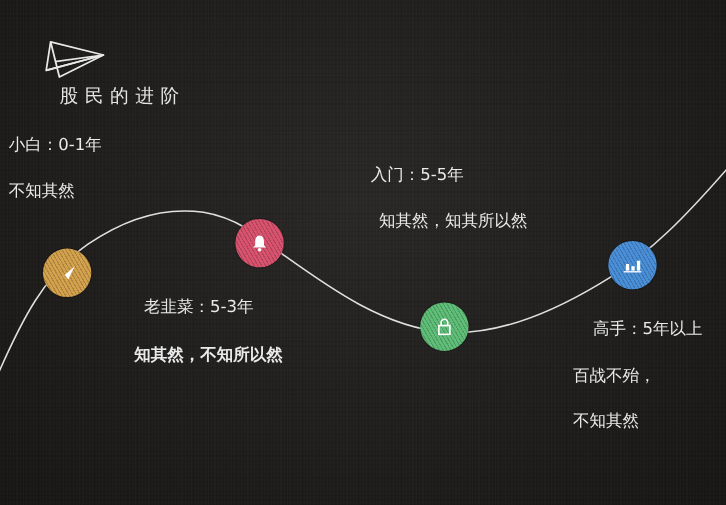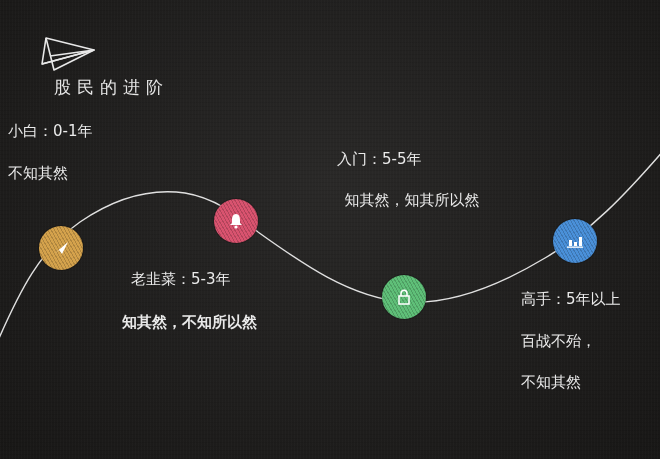--- a/index.html
+++ b/index.html
@@ -82,15 +82,15 @@
 </div>
 
 <div class="node" style="left:553px; top:219px; background:#4a90d9;">
   <svg width="18" height="14" viewBox="0 0 18 14">
     <rect x="3" y="6" width="3" height="6" fill="#ffffff"></rect>
     <rect x="8" y="8" width="3" height="4" fill="#ffffff"></rect>
     <rect x="13" y="3" width="3" height="9" fill="#ffffff"></rect>
     <rect x="1" y="12.5" width="16" height="1.3" fill="#ffffff"></rect>
   </svg>
 </div>
-<div class="label" style="left:521px; top:290px;">高手：5年以上</div>
+<div class="label" style="left:539px; top:290px;">高手：5年以上</div>
 <div class="desc" style="left:521px; top:331px;">百战不殆，</div>
 <div class="desc" style="left:521px; top:372px;">不知其然</div>
 
 </body></html>

